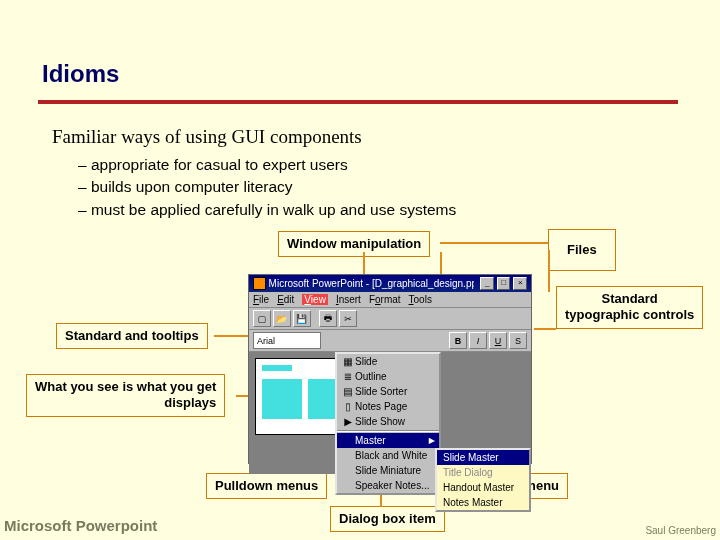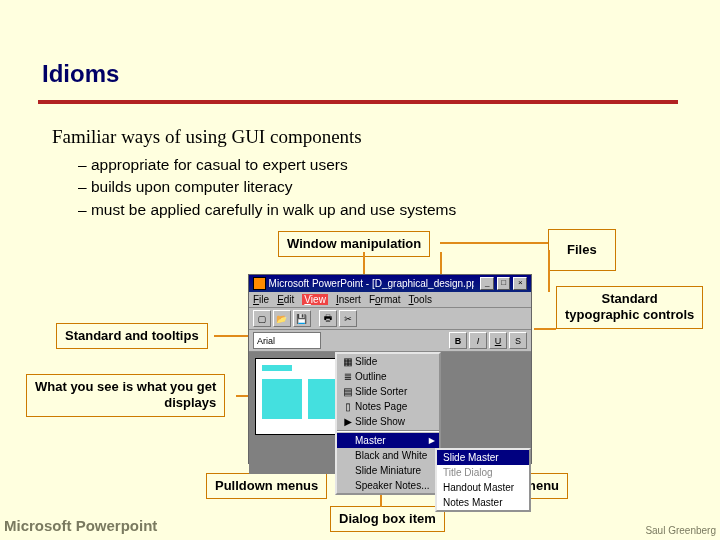--- a/index.html
+++ b/index.html
@@ -153,21 +153,21 @@
   .view-menu .mi {
     padding: 2px 4px;
     white-space: nowrap;
   }
   .view-menu .mi.sel { background:#000080; color:#fff; }
   .view-menu hr { margin: 1px 0; border: none; border-top: 1px solid #888; border-bottom: 1px solid #fff; }
   .submenu {
     position: absolute;
     top: 96px; left: 186px;
     width: 92px;
-    background: #ffffff;
+    background: #fef9c3;
     border: 2px outset #e6e6e6;
     font-size: 10px;
   }
   .submenu .mi { padding: 2px 6px; }
   .submenu .mi.sel { background:#000080; color:#fff; }
   .arrow { float: right; font-size: 8px; line-height: 12px; }
   .footer-left {
     position: absolute;
     bottom: 6px; left: 4px;
     font-size: 15px;

